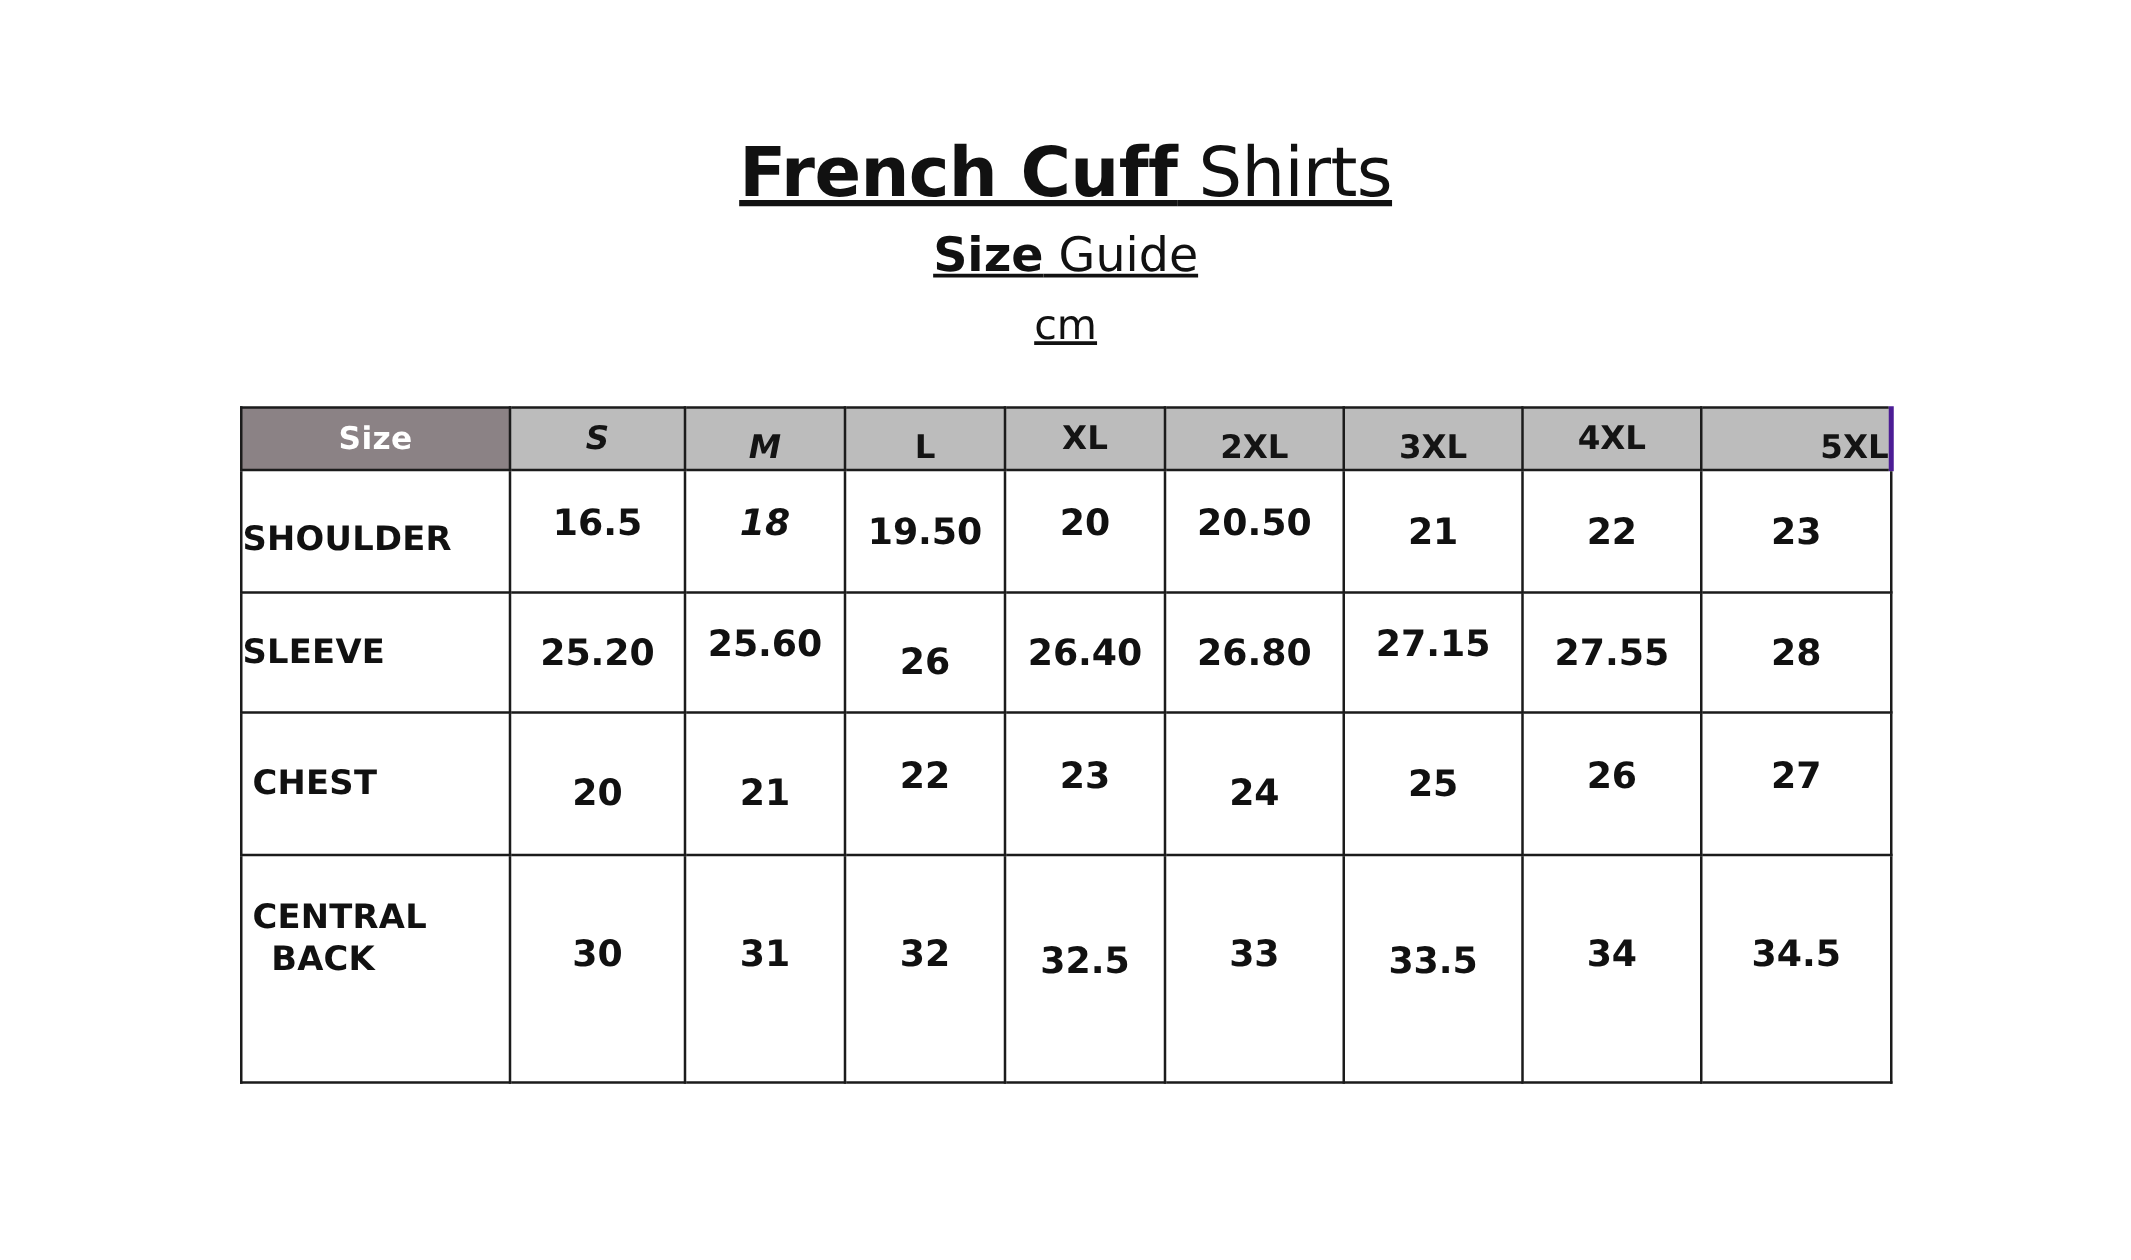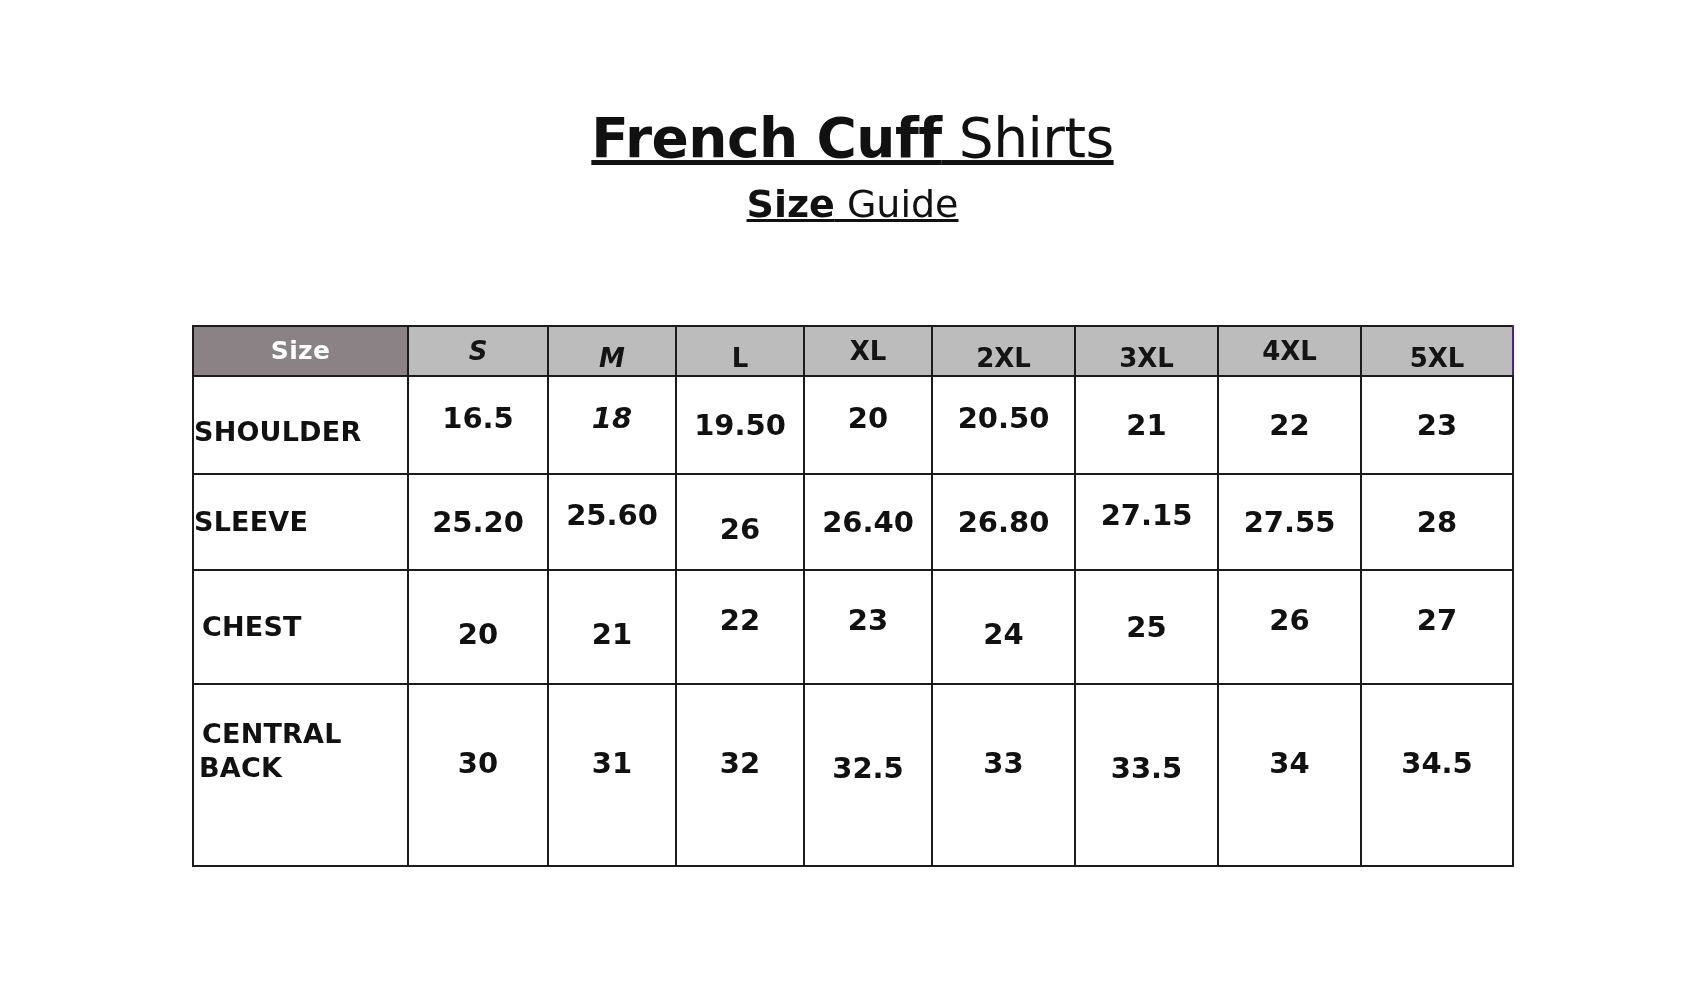--- a/index.html
+++ b/index.html
@@ -85,21 +85,22 @@
   }
   th.size-col {
     background: #bcbcbc;
     color: #141414;
     font-size: 26px;
     text-align: center;
     border-left: none;
     border-right: none;
   }
   th.size-col.last {
-    border-right: 2px solid #4c1d95;
+    border-right: 4px solid #4c1d95;
+    text-align: right;
   }
   th .hdr-inner {
     display: block;
     line-height: 46px;
   }
 
   
   tbody td {
     font-size: 29px;
     color: #111111;
@@ -142,20 +143,21 @@
   }
 </style>
 </head>
 <body>
 
 <div class="page">
 
   <div class="title-block">
     <div class="title-main"><span class="bold">French Cuff</span><span> Shirts</span></div>
     <div class="title-sub"><span class="bold">Size</span><span> Guide</span></div>
+    <div class="title-unit">cm</div>
   </div>
 
   <div class="table-wrap">
     <table class="size-table">
       <colgroup>
         <col style="width:215px">
         <col style="width:140px">
         <col style="width:128px">
         <col style="width:128px">
         <col style="width:128px">
@@ -236,21 +238,21 @@
           <td class="val"><span class="v-dn">24</span></td>
           <td class="val"><span>25</span></td>
           <td class="val"><span class="v-up">26</span></td>
           <td class="val"><span class="v-up">27</span></td>
         </tr>
 
         <tr class="r-back">
           <td class="row-label">
             <span class="back-label">
               <span class="label-two" style="padding-left:8px;">CENTRAL</span>
-              <span class="label-two" style="padding-left:5px;">BACK</span>
+              <span class="label-two" style="padding-left:23px;">BACK</span>
             </span>
           </td>
           <td class="val"><span class="v-up2">30</span></td>
           <td class="val"><span class="v-up2">31</span></td>
           <td class="val"><span class="v-up2">32</span></td>
           <td class="val"><span class="v-up">32.5</span></td>
           <td class="val"><span class="v-up2">33</span></td>
           <td class="val"><span class="v-up">33.5</span></td>
           <td class="val"><span class="v-up2">34</span></td>
           <td class="val"><span class="v-up2">34.5</span></td>

